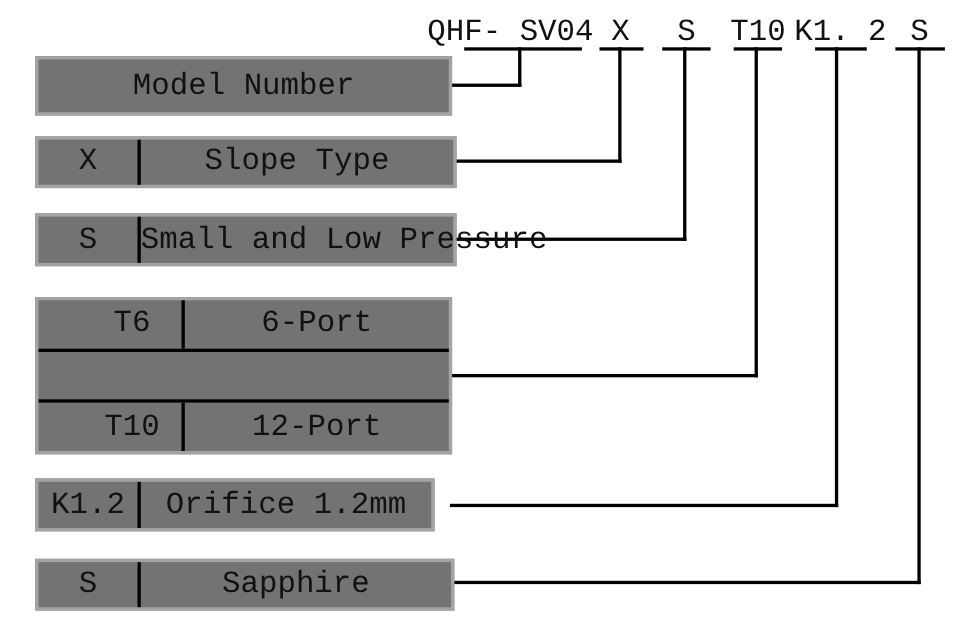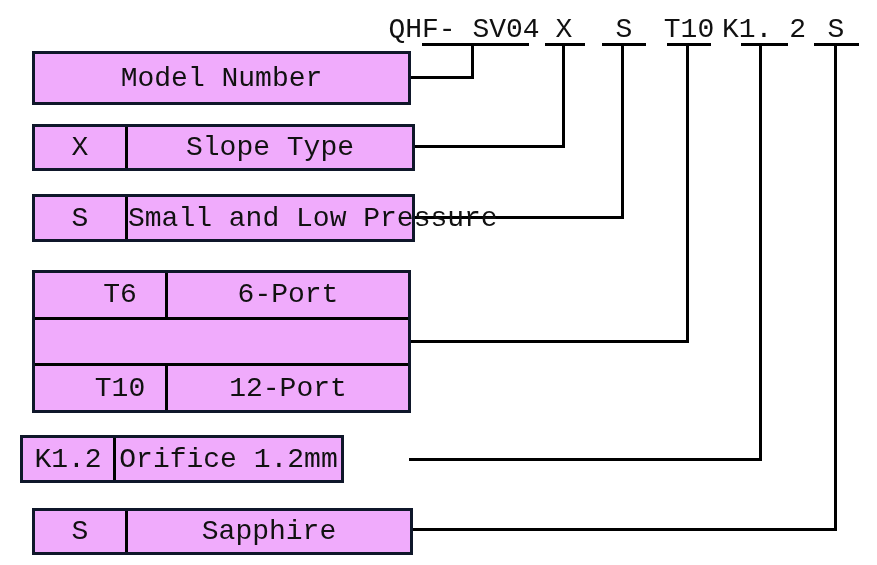--- a/index.html
+++ b/index.html
@@ -26,24 +26,24 @@
     height: 3px;
     background: #000000;
   }
   .vline {
     position: absolute;
     width: 3px;
     background: #000000;
   }
   .box {
     position: absolute;
-    border: 3px solid #0f172a;
+    border: 3px solid #a3a3a3;
     box-sizing: border-box;
     display: flex;
-    background: #f0abfc;
+    background: #737373;
   }
   .code-cell {
     flex: none;
     width: 90px;
     border-right: 3px solid #000000;
     display: flex;
     align-items: center;
     justify-content: center;
     font-size: 28px;
   }
@@ -117,21 +117,21 @@
       <div class="label-cell">6-Port</div>
     </div>
     <div class="trow">
     </div>
     <div class="trow">
       <div class="code-cell">T10</div>
       <div class="label-cell">12-Port</div>
     </div>
   </div>
 
-  <div class="box" style="left:20px; top:435px; width:324px; height:48px;">
+  <div class="box" style="left:32px; top:435px; width:363px; height:48px;">
     <div class="code-cell">K1.2</div>
     <div class="label-cell">Orifice 1.2mm</div>
   </div>
 
   <div class="box" style="left:32px; top:508px; width:381px; height:47px;">
     <div class="code-cell">S</div>
     <div class="label-cell">Sapphire</div>
   </div>
 
 </div>

